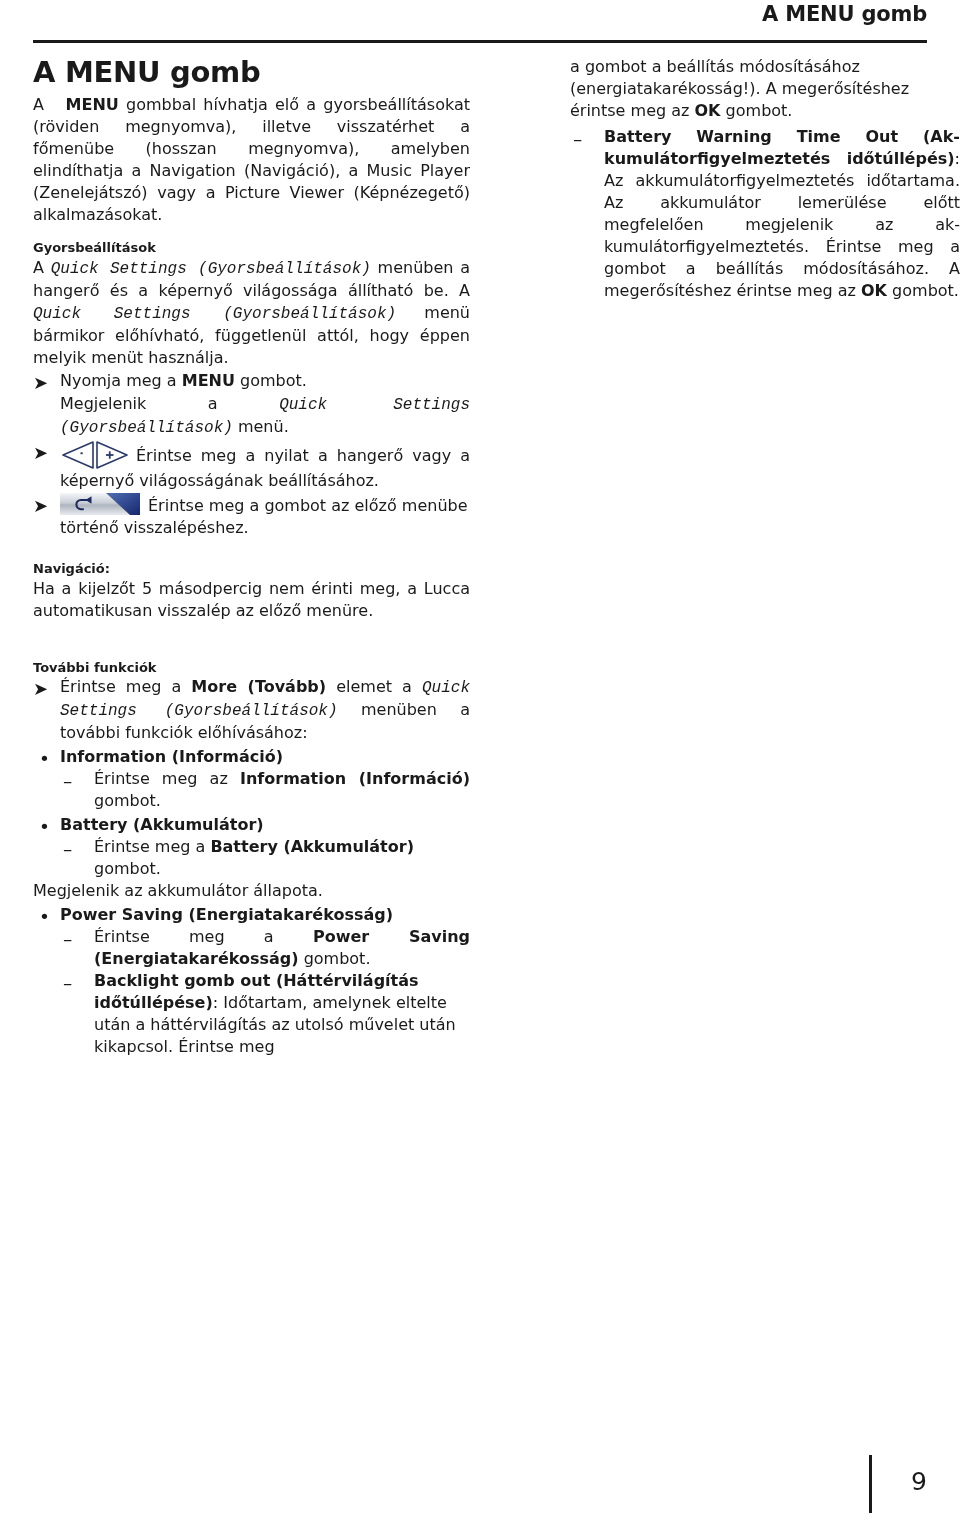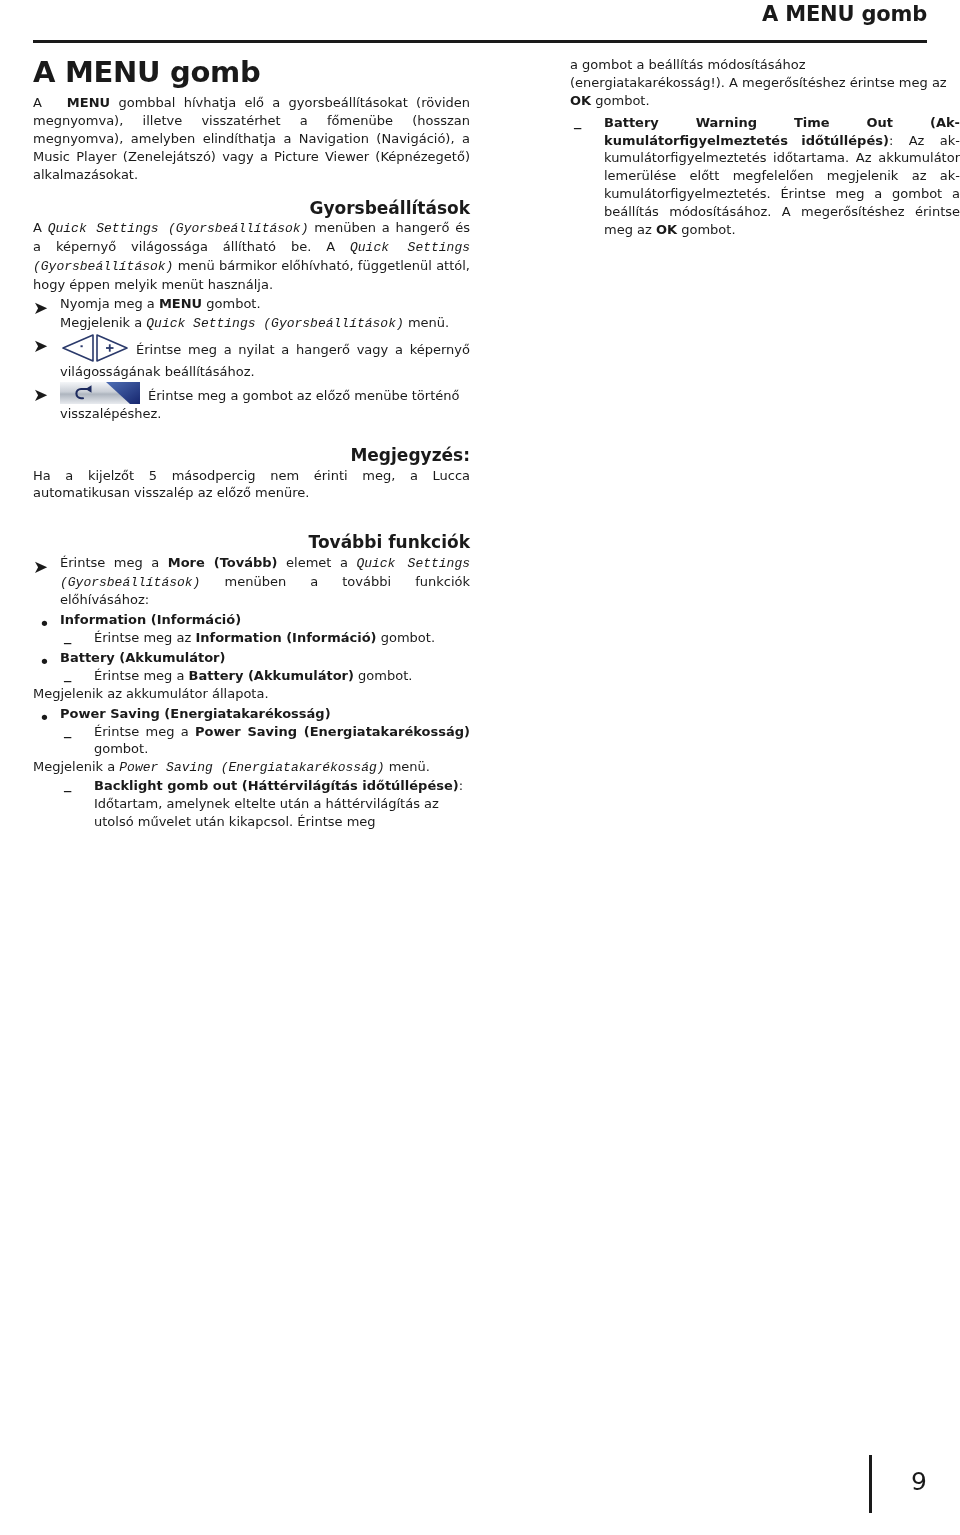--- a/index.html
+++ b/index.html
@@ -59,30 +59,29 @@
 
   h1.doc-title {
     font-size: 29px;
     font-weight: bold;
     margin: 0 0 6px 0;
     letter-spacing: -0.3px;
     line-height: 1.12;
   }
 
   h2.sec-title {
-    font-size: 17px;
+    font-size: 13px;
     font-weight: bold;
     margin: 14px 0 1px 0;
     line-height: 1.2;
-    text-align: right;
   }
 
   p {
     margin: 0;
-    font-size: 13px;
+    font-size: 16px;
     line-height: 1.375;
     text-align: justify;
     text-justify: inter-word;
     hyphens: manual;
   }
   p.para { text-indent: 0; }
   .nojust { text-align: left; }
 
   b, strong { font-weight: bold; }
   i, em { font-style: italic; font-family: Liberation Mono, monospace; }
@@ -232,26 +231,26 @@
               <polygon points="46,0 80,0 80,22 70,22" fill="url(#bluewedge)"></polygon>
               <g fill="none" stroke="#1c2a5e" stroke-width="2.1" stroke-linecap="round">
                 <path d="M30 7 H21 a4.6 4.6 0 0 0 0 9.2 H23"></path>
               </g>
               <polygon points="31.5,3.3 31.5,10.7 25.5,7" fill="#1c2a5e"></polygon>
             </svg></span><span>Érintse meg a gombot az előző menübe történő visszalépéshez.</span></p>
     </div>
 
     <div style="height:22px"></div>
 
-    <h2 class="sec-title" style="margin-top:0">Megjegyzés:</h2>
+    <h2 class="sec-title" style="margin-top:0">Navigáció:</h2>
     <p class="para">Ha a kijelzőt 5 másodpercig nem érinti meg, a Lucca automatikusan visszalép az előző menüre.</p>
 
     <div style="height:30px"></div>
 
-    <h2 class="sec-title" style="margin-top:0">További funkciók</h2>
+    <h2 class="sec-title" style="margin-top:8px">További funkciók</h2>
 
     <div class="arrow-row">
       <span class="arrow-glyph">➤</span>
       <p class="para"><span>Érintse meg a </span><b>More (Tovább)</b><span> elemet a </span><i>Quick Settings (Gyorsbeállítások)</i><span> menüben a további funkciók előhívásához:</span></p>
     </div>
 
     <div class="dot-row">
       <span class="dot-glyph">•</span>
       <p class="para nojust"><b>Information (Információ)</b></p>
       <div class="dash-row">
@@ -270,21 +269,20 @@
       <p class="para cont nojust" style="margin-left:-27px">Megjelenik az akkumulátor állapota.</p>
     </div>
 
     <div class="dot-row">
       <span class="dot-glyph">•</span>
       <p class="para nojust"><b>Power Saving (Energiatakarékosság)</b></p>
       <div class="dash-row">
         <span class="dash-glyph">–</span>
         <p class="para"><span>Érintse meg a </span><b>Power Saving (Energiatakarékosság)</b><span> gombot.</span></p>
       </div>
-      <p class="para cont" style="margin-left:-27px"><span>Megjelenik a </span><i>Power Saving (Energiatakarékosság)</i><span> menü.</span></p>
 
       <div class="dash-row">
         <span class="dash-glyph">–</span>
         <p class="para nojust"><b>Backlight gomb out (Háttérvilágítás időtúllépése)</b><span>: Időtartam, amelynek eltelte után a háttérvilágítás az utolsó művelet után kikapcsol. Érintse meg</span></p>
       </div>
     </div>
 
   </div>
 
   <div class="col col-right">

